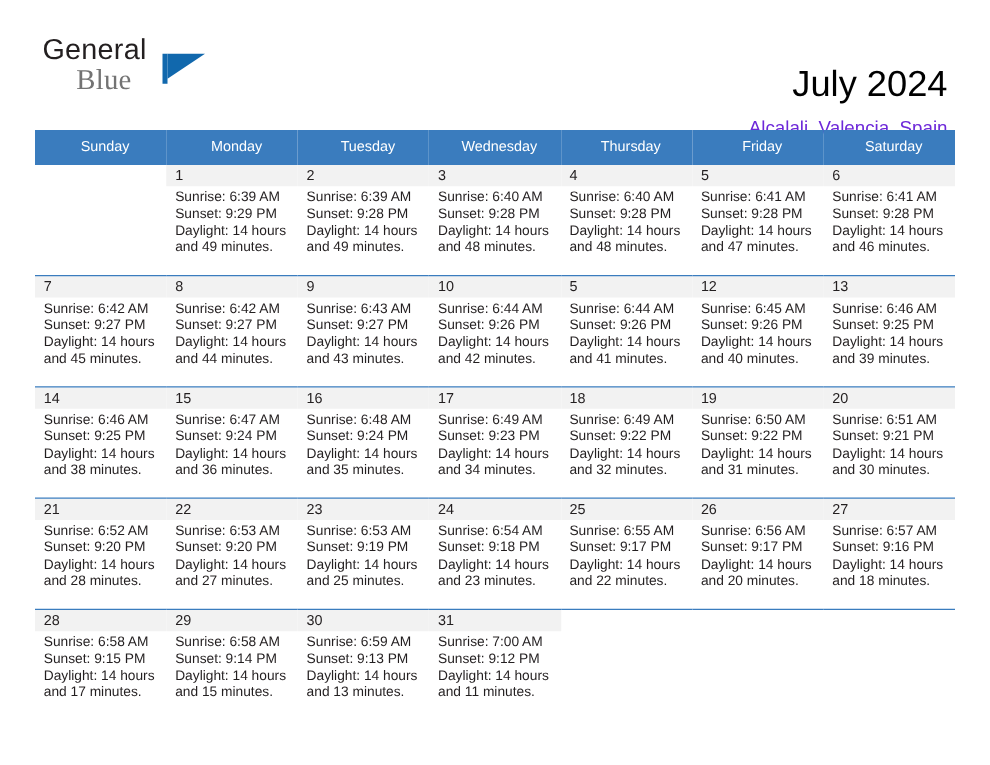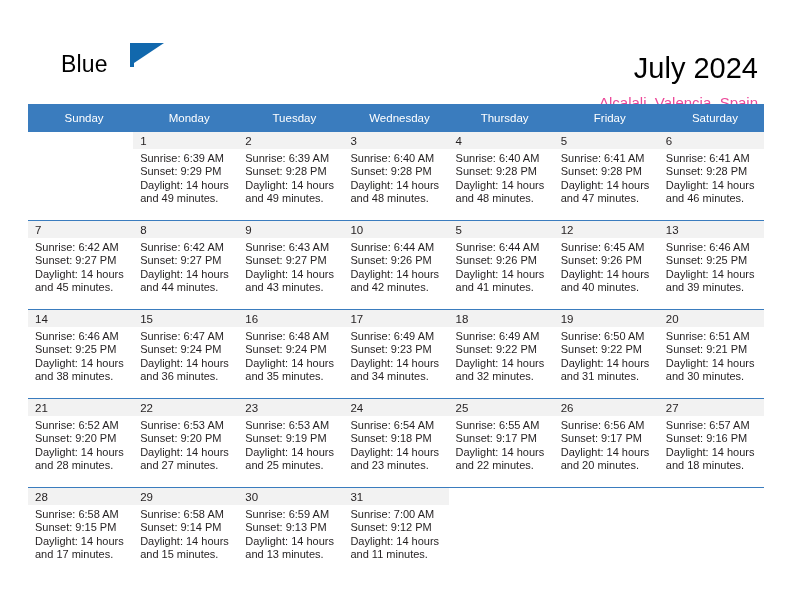--- a/index.html
+++ b/index.html
@@ -46,22 +46,22 @@
     letter-spacing: 0.2px;
     color: #231f20;
     font-family: "Liberation Sans", sans-serif;
   }
   .brand-blue {
     position: absolute;
     left: 27px;
     top: 25px;
     font-size: 23px;
     letter-spacing: 0.2px;
-    color: #000000;
-    font-family: Liberation Sans, sans-serif;
+    color: #737373;
+    font-family: Liberation Serif, serif;
   }
   .brand-flag {
     position: absolute;
     left: 96px;
     top: 17px;
     width: 34px;
     height: 24px;
   }
   .brand-flag .pole {
     position: absolute;
@@ -89,21 +89,21 @@
     margin-top: 20px;
   }
   .cal-title {
     font-size: 29px;
     color: #000000;
     line-height: 36px;
     white-space: nowrap;
   }
   .cal-subtitle {
     font-size: 15px;
-    color: #ec4899;
+    color: #6d28d9;
     line-height: 22px;
     margin-top: 6px;
     white-space: nowrap;
   }
 
   
   .calendar {
     position: absolute;
     left: 28px;
     top: 104px;
@@ -158,20 +158,21 @@
   }
 </style>
 </head>
 <body>
 
 <div id="page">
 
   <div class="header">
 
     <div class="brand">
+      <span class="brand-general">General</span>
       <span class="brand-blue">Blue</span>
       <span class="brand-flag">
         <span class="pole"></span>
         <span class="sail"></span>
       </span>
     </div>
 
     <div class="title-block">
       <div class="cal-title">July 2024</div>
       <div class="cal-subtitle">Alcalali, Valencia, Spain</div>

